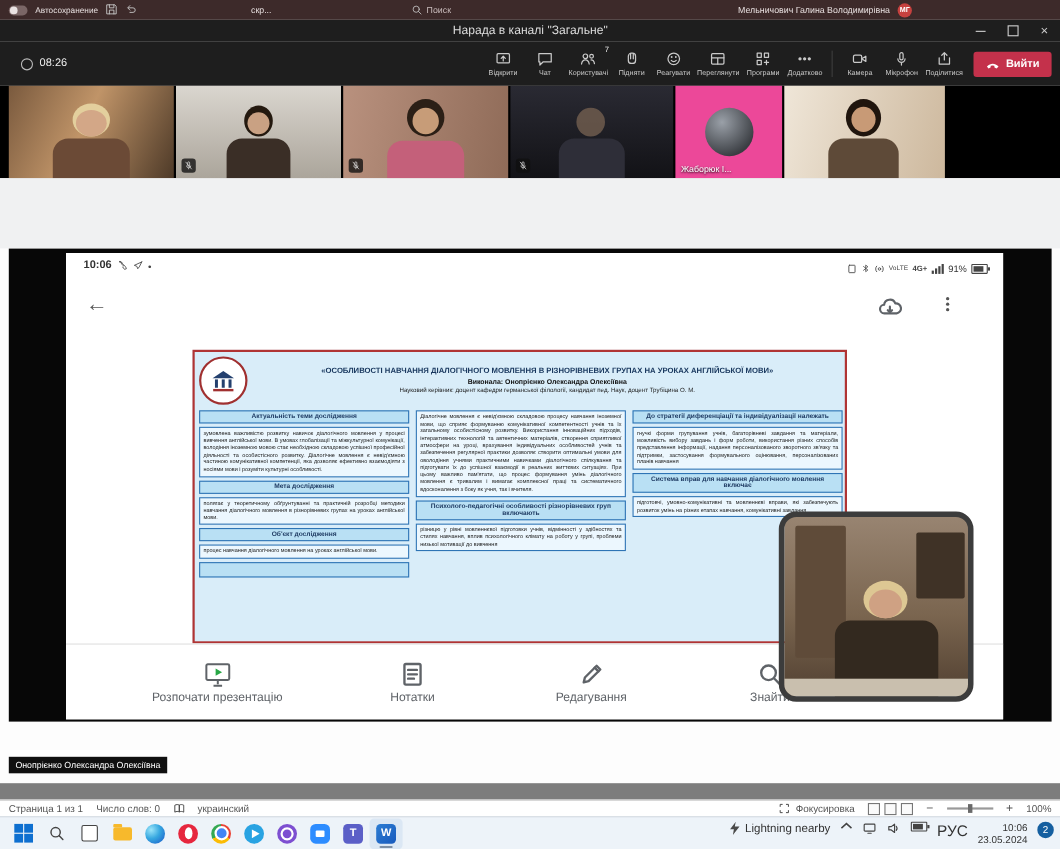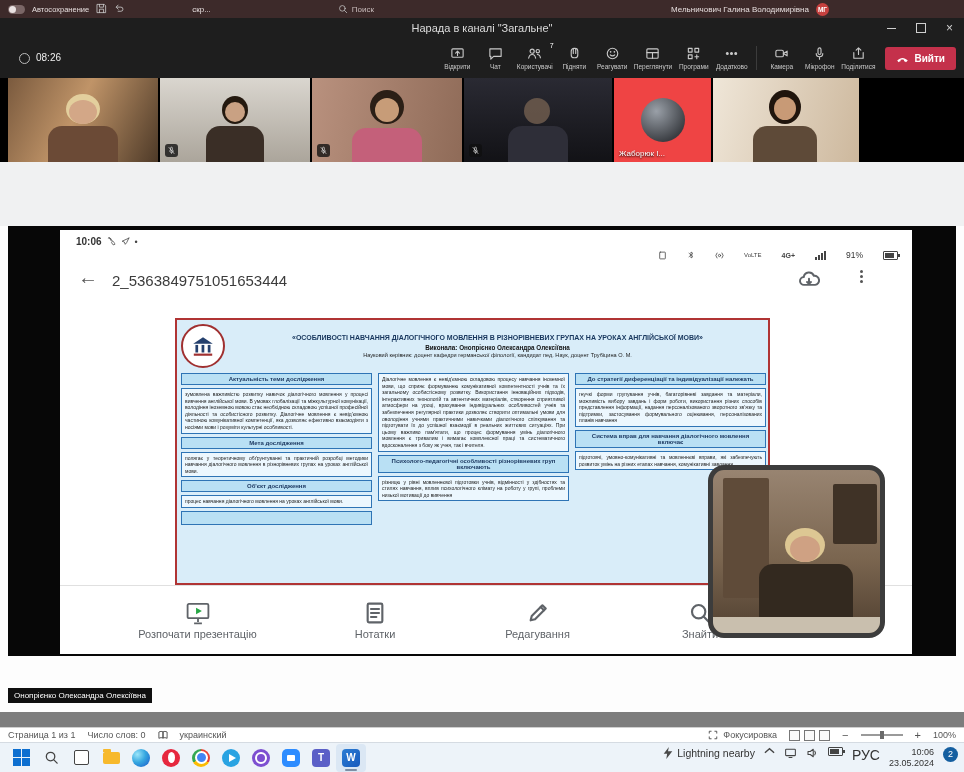--- a/index.html
+++ b/index.html
@@ -27,21 +27,21 @@
   .vsep{width:1px;height:24px;background:#3c3c3c;margin:0 5px}
   .leave{display:flex;align-items:center;gap:5px;background:#c4314b;color:#fff;font-size:10px;font-weight:bold;padding:5px 11px;border-radius:3px;margin-left:7px}
 
   
   .strip{position:absolute;left:0;top:78px;width:964px;height:84px;background:#000;display:flex;gap:2px;padding-left:8px;box-sizing:border-box}
   .tile{position:relative;height:84px;overflow:hidden;flex:none}
   .head{position:absolute;border-radius:50%}
   .bodyshape{position:absolute;border-radius:14px 14px 0 0}
   .micoff{position:absolute;left:5px;bottom:5px;width:13px;height:13px;background:rgba(15,15,15,.78);border-radius:3px;display:flex;align-items:center;justify-content:center}
   .pname{position:absolute;left:5px;bottom:4px;color:#fff;font-size:8px;text-shadow:0 1px 2px #000;white-space:nowrap}
-  .avatile{background:#ef4444;display:flex;align-items:center;justify-content:center}
+  .avatile{background:#ec4899;display:flex;align-items:center;justify-content:center}
   .ava{width:44px;height:44px;border-radius:50%}
 
   
   .band{position:absolute;left:0;top:162px;width:964px;height:64px;background:#f0f1f2}
   .underlay{position:absolute;left:0;top:226px;width:964px;height:486px;background:#fdfdfd}
   .stage{position:absolute;left:8px;top:226px;width:948px;height:430px;background:#070707}
   .phone{position:absolute;left:52px;top:4px;width:852px;height:424px;background:#fff;overflow:hidden}
 
   
   .poster{position:absolute;left:115px;top:88px;width:595px;height:267px;background:#d9edf9;border:2px solid #b03434;box-sizing:border-box;padding:4px;overflow:hidden;color:#111}
@@ -99,21 +99,21 @@
     <div class="toggle"></div>
     <span style="font-size:7.5px">Автосохранение</span>
     <span><svg class="ic" width="11" height="11" viewBox="0 0 16 16">
           <path d="M2 2h10l2 2v10H2z"></path>
           <path d="M5 2v4h6V2M5 14V9h6v5"></path>
         </svg></span>
     <span><svg class="ic" width="11" height="11" viewBox="0 0 16 16">
           <path d="M4 6h6a3 3 0 010 6H6"></path>
           <path d="M6 3L3 6l3 3"></path>
         </svg></span>
-    <span style="margin-left:60px">скр...</span>
+    <span style="margin-left:96px">скр...</span>
     <span style="margin-left:120px;display:flex;align-items:center;gap:4px">
       <svg class="ic" width="10" height="10" viewBox="0 0 16 16">
           <circle cx="7" cy="7" r="4.5"></circle>
           <path d="M10.5 10.5L14 14"></path>
         </svg>
       <span style="color:#c9bcbc">Поиск</span>
     </span>
     <span style="margin-left:auto">Мельничович Галина Володимирівна</span>
     <span class="mg">МГ</span>
     <span style="width:120px"></span>
@@ -287,21 +287,21 @@
       <div class="abs" style="left:16px;top:6px;display:flex;align-items:center;gap:5px">
         <span style="font-size:10px;font-weight:bold;color:#333">10:06</span>
         <svg class="gic" width="9" height="9" viewBox="0 0 16 16">
             <path d="M3 2c3 0 11 8 11 11l-3 1-3-4 1.5-1.5L6 5 7.5 3.5 4 1z"></path>
           </svg>
         <svg class="gic" width="9" height="9" viewBox="0 0 16 16">
             <path d="M14 2L2 7.5l4 1.5 1.5 4L10 10l4-8z"></path>
           </svg>
         <span style="font-size:9px;color:#444">•</span>
       </div>
-      <div class="abs" style="right:14px;top:20px;display:flex;align-items:center;gap:20px">
+      <div class="abs" style="right:14px;top:9px;display:flex;align-items:center;gap:4px">
         <svg class="gic" width="9" height="9" viewBox="0 0 16 16">
             <rect x="3" y="2" width="10" height="12" rx="1"></rect>
           </svg>
         <svg class="gic" width="8" height="10" viewBox="0 0 16 16">
             <path d="M4 4.5L12 11l-4 3V2l4 3-8 6.5"></path>
           </svg>
         <svg class="gic" width="9" height="9" viewBox="0 0 16 16">
             <circle cx="8" cy="8" r="2"></circle>
             <path d="M3.5 12.5a6.4 6.4 0 010-9M12.5 3.5a6.4 6.4 0 010 9"></path>
           </svg>
@@ -311,21 +311,20 @@
             <div style="height:3px"></div>
             <div style="height:5px"></div>
             <div style="height:7px"></div>
             <div style="height:9px"></div>
           </div>
         <span style="font-size:8.5px;color:#333">91%</span>
         <div class="batt"></div>
       </div>
 
       <span class="abs" style="left:18px;top:36px;font-size:20px;color:#555">←</span>
-      <span class="abs" style="left:52px;top:42px;font-size:15px;color:#3c3c3c">2_5363849751051653444</span>
       <span class="abs" style="left:738px;top:40px">
         <svg class="pic" width="22" height="20" viewBox="0 0 18 16">
             <path d="M5 12a3.2 3.2 0 01-.3-6.4 4.3 4.3 0 018.3-1A3 3 0 0114 12z"></path>
             <path d="M9 7v4M7.4 9.6L9 11.2l1.6-1.6"></path>
           </svg>
       </span>
       <span class="abs" style="left:800px;top:40px;display:flex;flex-direction:column;gap:2px">
         <i style="width:3px;height:3px;border-radius:50%;background:#555"></i>
           <i style="width:3px;height:3px;border-radius:50%;background:#555"></i>
           <i style="width:3px;height:3px;border-radius:50%;background:#555"></i>

